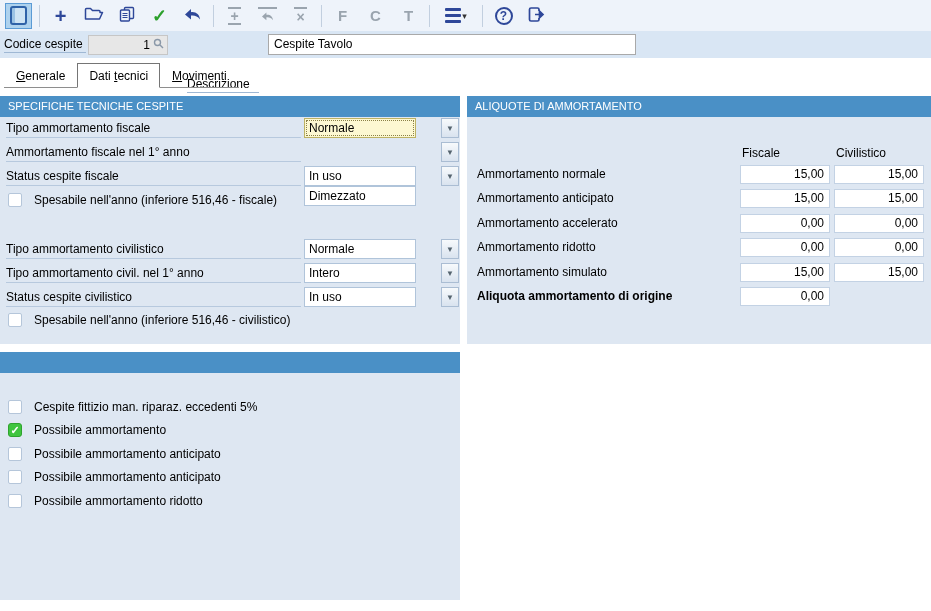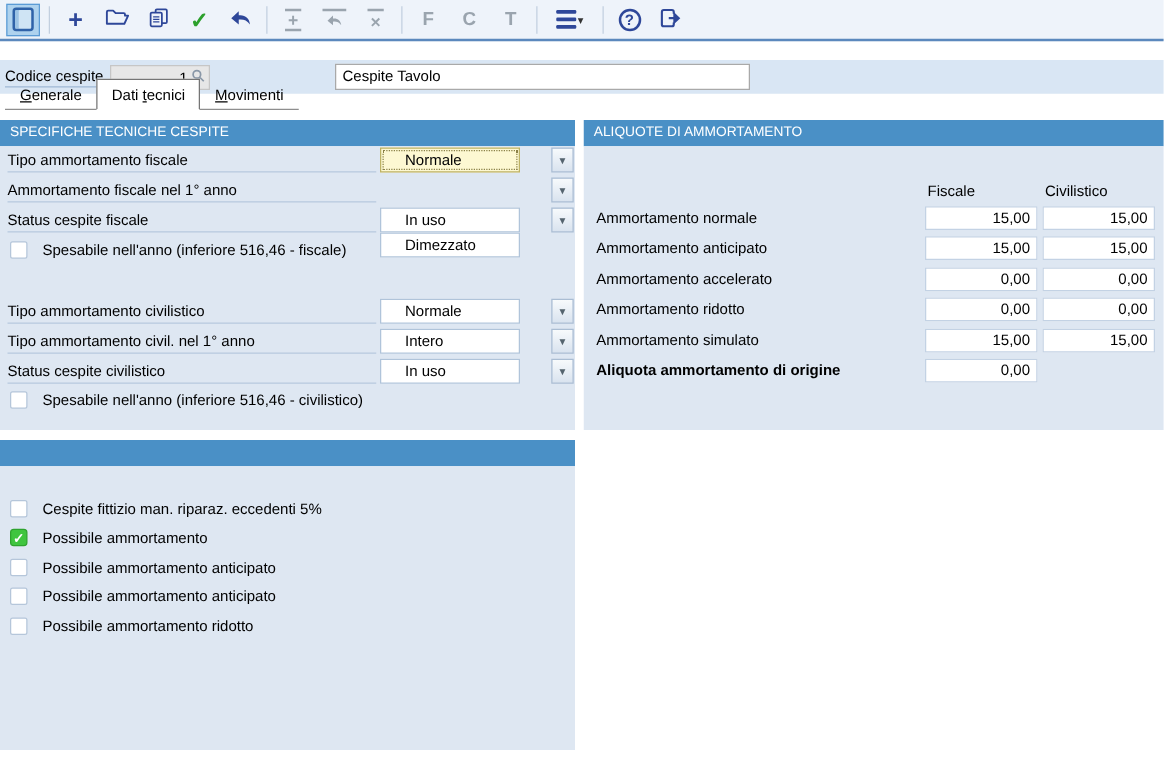--- a/index.html
+++ b/index.html
@@ -18,47 +18,47 @@
   .letter { color:#9aa4ae; font-weight:bold; font-size:15px; }
   .oline { border-top:2px solid #9aa4ae; padding:1px 2px 0; }
   .ouline { border-top:2px solid #9aa4ae; border-bottom:2px solid #9aa4ae; padding:0 2px; }
   .formview-icon { width:17px; height:19px; border:2px solid #2f62a8; border-radius:3px; background:#cfe4f4; box-shadow:inset 3px 0 0 #9cc3e4; }
   .hamburger { display:inline-flex; flex-direction:column; gap:3px; }
   .hamburger i { width:16px; height:3px; background:#2e4799; border-radius:1px; }
   .caret { color:#333; font-size:9px; margin-left:1px; }
   .help-circle { width:18px; height:18px; border:2px solid #2e4799; border-radius:50%; color:#2e4799; font-weight:bold; font-size:12px; display:flex; align-items:center; justify-content:center; }
 
   
-  .record-header { position:absolute; top:48px; left:0; width:931px; height:27px; background:#d9e6f4; }
+  .record-header { position:absolute; top:31px; left:0; width:931px; height:27px; background:#d9e6f4; }
   .rh-label { position:absolute; height:18px; line-height:18px; border-bottom:1px solid #9fb8d4; }
   .code-label { left:4px; top:4px; width:82px; }
   .code-field { position:absolute; left:88px; top:4px; width:80px; height:20px; background:#e7e7e7; border:1px solid #c6c6c6; display:flex; align-items:center; justify-content:flex-end; padding-right:3px; gap:3px; }
   .desc-label { left:187px; top:4px; width:72px;margin-top:40px; }
-  .desc-field { position:absolute; left:268px; top:3px; width:332px; height:21px; background:#fff; border:1px solid #a9a9a9; line-height:19px; padding:0 5px; }
+  .desc-field { position:absolute; left:268px; top:3px; width:368px; height:21px; background:#fff; border:1px solid #a9a9a9; line-height:19px; padding:0 5px; }
 
   
   .tabs { position:absolute; top:63px; left:4px; display:flex; align-items:flex-end; border-bottom:1px solid #8e8e8e; width:max-content; }
   .tab { padding:4px 11px 3px; cursor:pointer; background:transparent; border:1px solid transparent; }
   .tab.active { background:#fff; border:1px solid #757575; border-bottom:1px solid #fff; margin-bottom:-1px; padding:5px 11px 4px; }
   .ak { text-decoration:underline; }
 
   
   .panel { position:absolute; }
   .panel-header { height:21px; line-height:21px; background:#4a90c6; color:#fff; font-size:11px; padding-left:8px; }
   .panel-body { position:relative; background:#dee7f2; }
   .left-panel  { left:0;   top:96px;  width:460px; }
   .rates-panel { left:467px; top:96px; width:464px; }
   .flags-panel { left:0;   top:352px; width:460px; }
   .left-panel .panel-body  { height:227px; }
   .rates-panel .panel-body { height:227px; }
   .flags-panel .panel-body { height:227px; }
 
   
   .fld-label { position:absolute; left:6px; width:295px; height:20px; line-height:20px; border-bottom:1px solid #b7c9de; }
-  .combo { position:absolute; left:304px; width:112px; height:20px; background:#fff; border:1px solid #b0c4da; line-height:18px; padding:0 19px; cursor:pointer; }
+  .combo { position:absolute; left:304px; width:112px; height:20px; background:#fff; border:1px solid #b0c4da; line-height:18px; padding:0 4px; cursor:pointer; }
   .combo.focused { background:#fdf8d2; border:1px solid #bdb264; outline:1px dotted #8b8147; outline-offset:-3px; }
   .combo-arrow { position:absolute; left:441px; width:18px; height:20px; background:linear-gradient(#f7fafc,#d9e3ef); border:1px solid #aabdd3; color:#55646f; font-size:8px; display:flex; align-items:center; justify-content:center; cursor:pointer; }
 
   
   .checkbox { position:absolute; left:8px; width:14px; height:14px; background:#fff; border:1px solid #b5c6da; border-radius:2px; cursor:pointer; }
   .checkbox.checked { background:#3fc53f; border-color:#2ea32e; border-radius:3px; color:#fff; font-size:11px; font-weight:bold; display:flex; align-items:center; justify-content:center; }
   .cb-label { position:absolute; left:34px; height:14px; line-height:15px; }
 
   
   .col-head { position:absolute; top:29px; height:14px; line-height:14px; }

